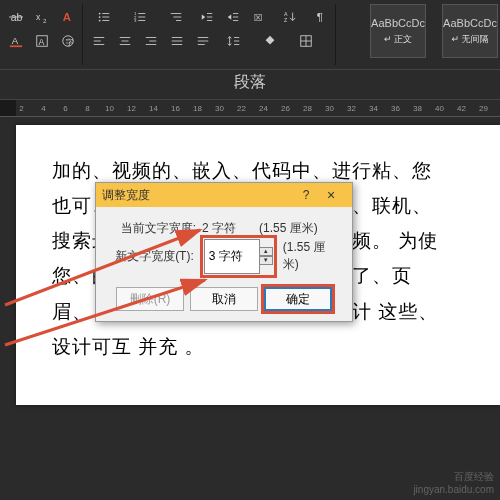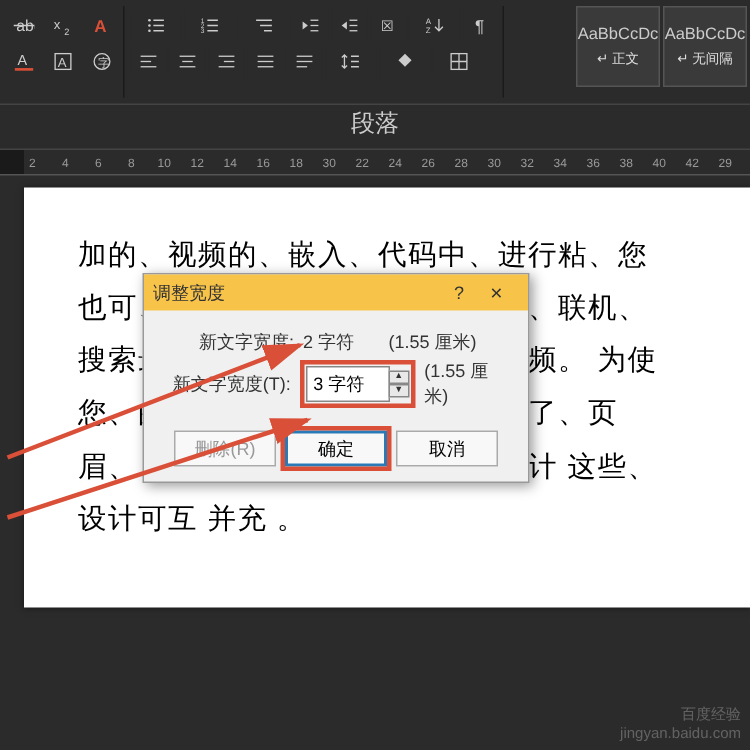--- a/index.html
+++ b/index.html
@@ -4,41 +4,41 @@
 <style>
 *{margin:0;padding:0;box-sizing:border-box;font-family:"Microsoft YaHei",sans-serif}
 body{width:500px;height:500px;background:#2b2b2b;overflow:hidden;position:relative}
 .ribbon{background:#2b2b2b;height:70px;display:flex;gap:2px;padding:4px 2px;border-bottom:1px solid #444}
 .rgroup{display:flex;flex-direction:column;gap:2px;padding:2px;border-right:1px solid #1a1a1a}
 .rrow{display:flex;gap:2px}
 .rbtn{width:24px;height:22px;background:#2b2b2b;display:flex;align-items:center;justify-content:center;color:#ccc;font-size:11px;cursor:pointer}
 .rbtn svg{width:14px;height:14px;fill:#ccc}
 .rbtn.red svg{fill:#d94f37}
 .rbtn.wide{width:34px}
-.styles{display:flex;gap:2px;margin-left:auto}
+.styles{display:flex;gap:16px;margin-left:auto}
 .stylebox{width:56px;height:54px;background:#3a3a3a;border:1px solid #555;display:flex;flex-direction:column;align-items:center;justify-content:center;color:#ddd;font-size:9px;cursor:pointer}
 .stylebox .preview{font-size:11px;color:#ccc;margin-bottom:4px}
 .stylebox .lbl{font-size:9px}
 .sectionlabel{background:#2b2b2b;color:#ccc;font-size:16px;text-align:center;padding:2px 0 6px}
 .ruler{height:18px;background:#2b2b2b;display:flex;align-items:center;position:relative;border-top:1px solid #444;border-bottom:1px solid #555}
 .ruler .dark{background:#1a1a1a;height:100%;display:flex;align-items:center}
 .ruler .tick{color:#999;font-size:8px;width:11px;text-align:center;flex-shrink:0}
 .page{background:#fff;margin:8px 0 0 16px;height:280px;position:relative;padding:28px 36px;box-shadow:0 0 4px rgba(0,0,0,.5)}
 .doctext{font-size:19px;line-height:1.85;color:#000;letter-spacing:1px;word-break:break-all}
 .dialog{position:absolute;left:95px;top:182px;width:258px;background:#f0f0f0;border:1px solid #999;box-shadow:2px 2px 8px rgba(0,0,0,.4);z-index:100}
 .titlebar{background:#f7c349;height:24px;display:flex;align-items:center;padding:0 6px;font-size:12px;color:#333}
 .titlebar .ttl{flex:1}
 .titlebar .help{width:20px;text-align:center;cursor:pointer;color:#333}
 .titlebar .close{width:30px;text-align:center;cursor:pointer;color:#333;font-size:14px}
 .dlgbody{padding:10px 12px 8px;font-size:12px;color:#333}
 .dlgrow{display:flex;align-items:center;margin-bottom:6px;height:22px}
 .dlglabel{width:88px;text-align:right;margin-right:6px}
 .dlgval{margin-right:23px}
 .spinwrap{border:3px solid #d94f37;padding:1px;display:flex;align-items:center}
-.spininput{width:56px;height:24px;border:1px solid #888;padding:0 4px;font-size:12px;background:#fff}
+.spininput{width:56px;height:35px;border:1px solid #888;padding:0 4px;font-size:12px;background:#fff}
 .spinbtns{display:flex;flex-direction:column;width:14px;margin-left:-1px}
 .spinbtns div{height:9px;border:1px solid #888;background:#e8e8e8;font-size:6px;line-height:7px;text-align:center;cursor:pointer}
 .dlgbtns{display:flex;gap:6px;justify-content:center;padding:6px 8px 10px}
 .dlgbtn{width:68px;height:24px;border:1px solid #aaa;background:#f8f8f8;font-size:12px;cursor:pointer}
 .dlgbtn.disabled{color:#999}
 .dlgbtn.primary{outline:3px solid #d94f37;border:2px solid #2a7ab8}
 .arrow{position:absolute;z-index:200;pointer-events:none}
 .arrow svg{overflow:visible}
 .watermark{position:absolute;right:6px;bottom:4px;color:#888;font-size:10px;z-index:300;text-align:right;line-height:1.3;opacity:.6}
 </style>
@@ -277,40 +277,40 @@
 </div>
 
 <div class="dialog">
   <div class="titlebar">
     <span class="ttl">调整宽度</span>
     <span class="help">?</span>
     <span class="close">×</span>
   </div>
   <div class="dlgbody">
     <div class="dlgrow">
-      <span class="dlglabel">新文字宽度:</span>
+      <span class="dlglabel">当前文字宽度:</span>
       <span class="dlgval">2 字符</span>
       <span>(1.55 厘米)</span>
     </div>
     <div class="dlgrow">
       <span class="dlglabel">新文字宽度(T):</span>
       <span class="spinwrap">
         <input class="spininput" value="3 字符" style="">
         <span class="spinbtns">
           <div>▲</div>
           <div>▼</div>
         </span>
       </span>
       <span style="margin-left:6px">(1.55 厘米)</span>
     </div>
   </div>
   <div class="dlgbtns">
     <button class="dlgbtn disabled">删除(R)</button>
+    <button class="dlgbtn">取消</button>
     <button class="dlgbtn primary">确定</button>
-    <button class="dlgbtn">取消</button>
   </div>
 </div>
 
 <div class="arrow" style="left:0;top:250px">
   <svg width="220" height="60">
       <defs>
         <marker id="ah1" markerWidth="10" markerHeight="10" refX="8" refY="3" orient="auto">
           <path d="M0,0 L9,3 L0,6 Z" fill="#d94f37"></path>
         </marker>
       </defs>

